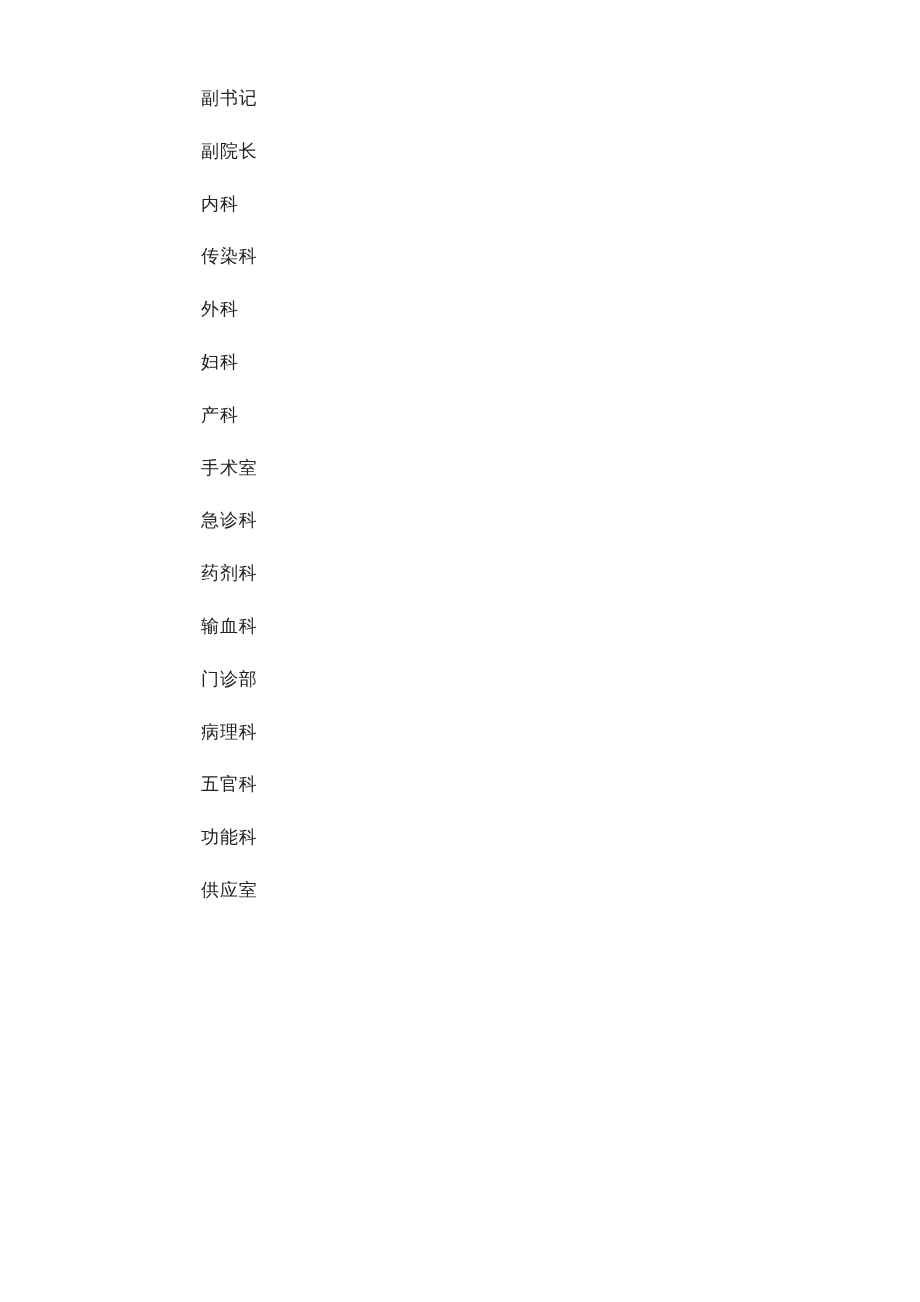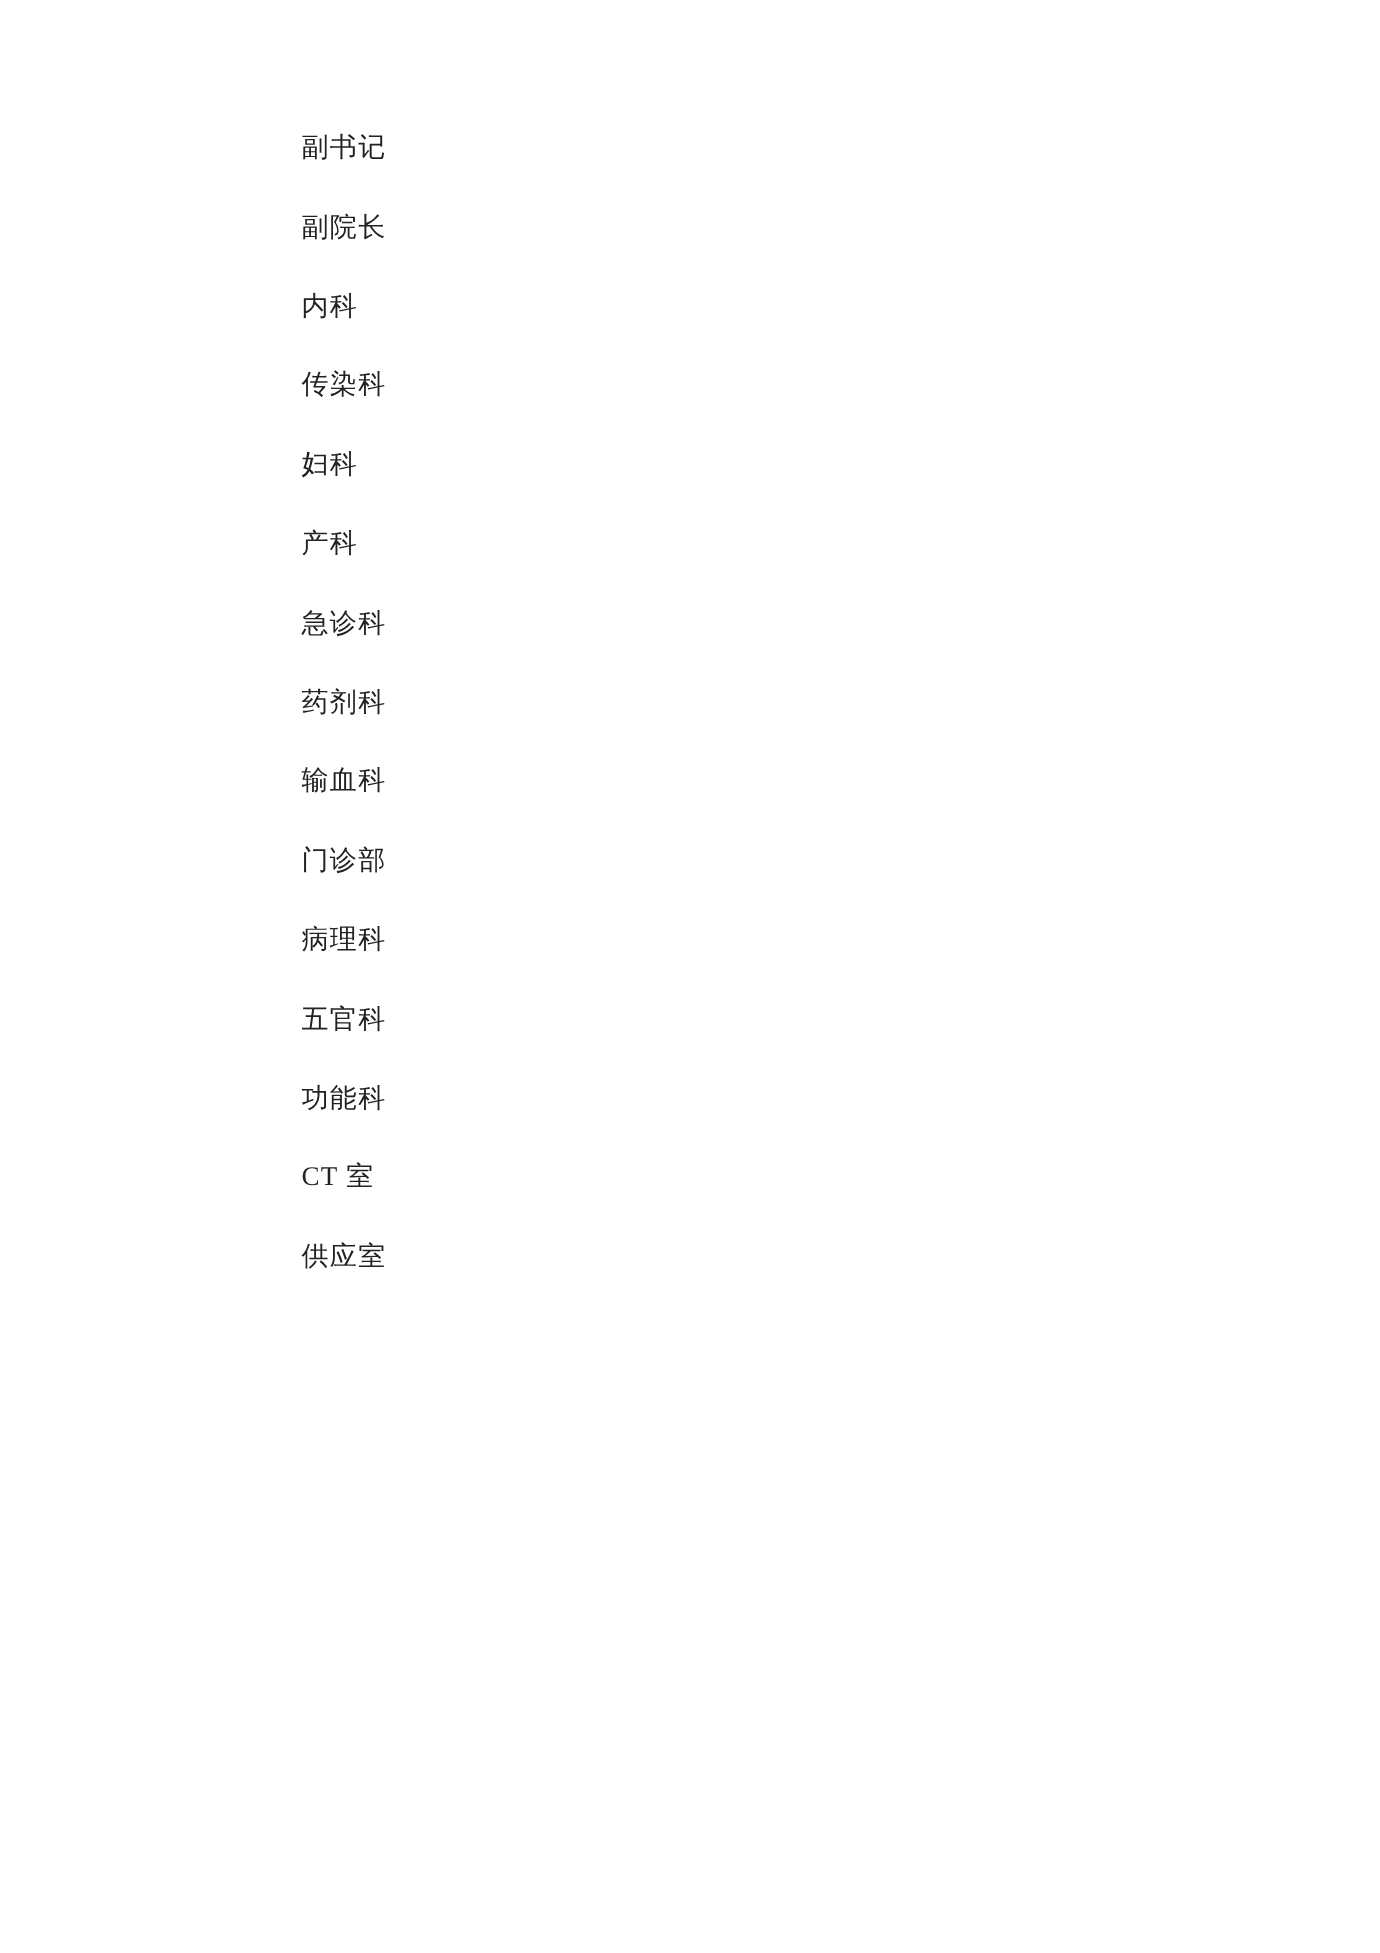--- a/index.html
+++ b/index.html
@@ -30,24 +30,25 @@
     }
   </style>
 </head>
 <body>
 
 <div class="list-container">
 <div class="list-item">副书记</div>
     <div class="list-item">副院长</div>
     <div class="list-item">内科</div>
     <div class="list-item">传染科</div>
+    <div class="list-item">外科</div>
     <div class="list-item">妇科</div>
     <div class="list-item">产科</div>
+    <div class="list-item">手术室</div>
     <div class="list-item">急诊科</div>
     <div class="list-item">药剂科</div>
     <div class="list-item">输血科</div>
     <div class="list-item">门诊部</div>
     <div class="list-item">病理科</div>
     <div class="list-item">五官科</div>
     <div class="list-item">功能科</div>
-    <div class="list-item">CT 室</div>
     <div class="list-item">供应室</div>
   </div>
 
 </body></html>

